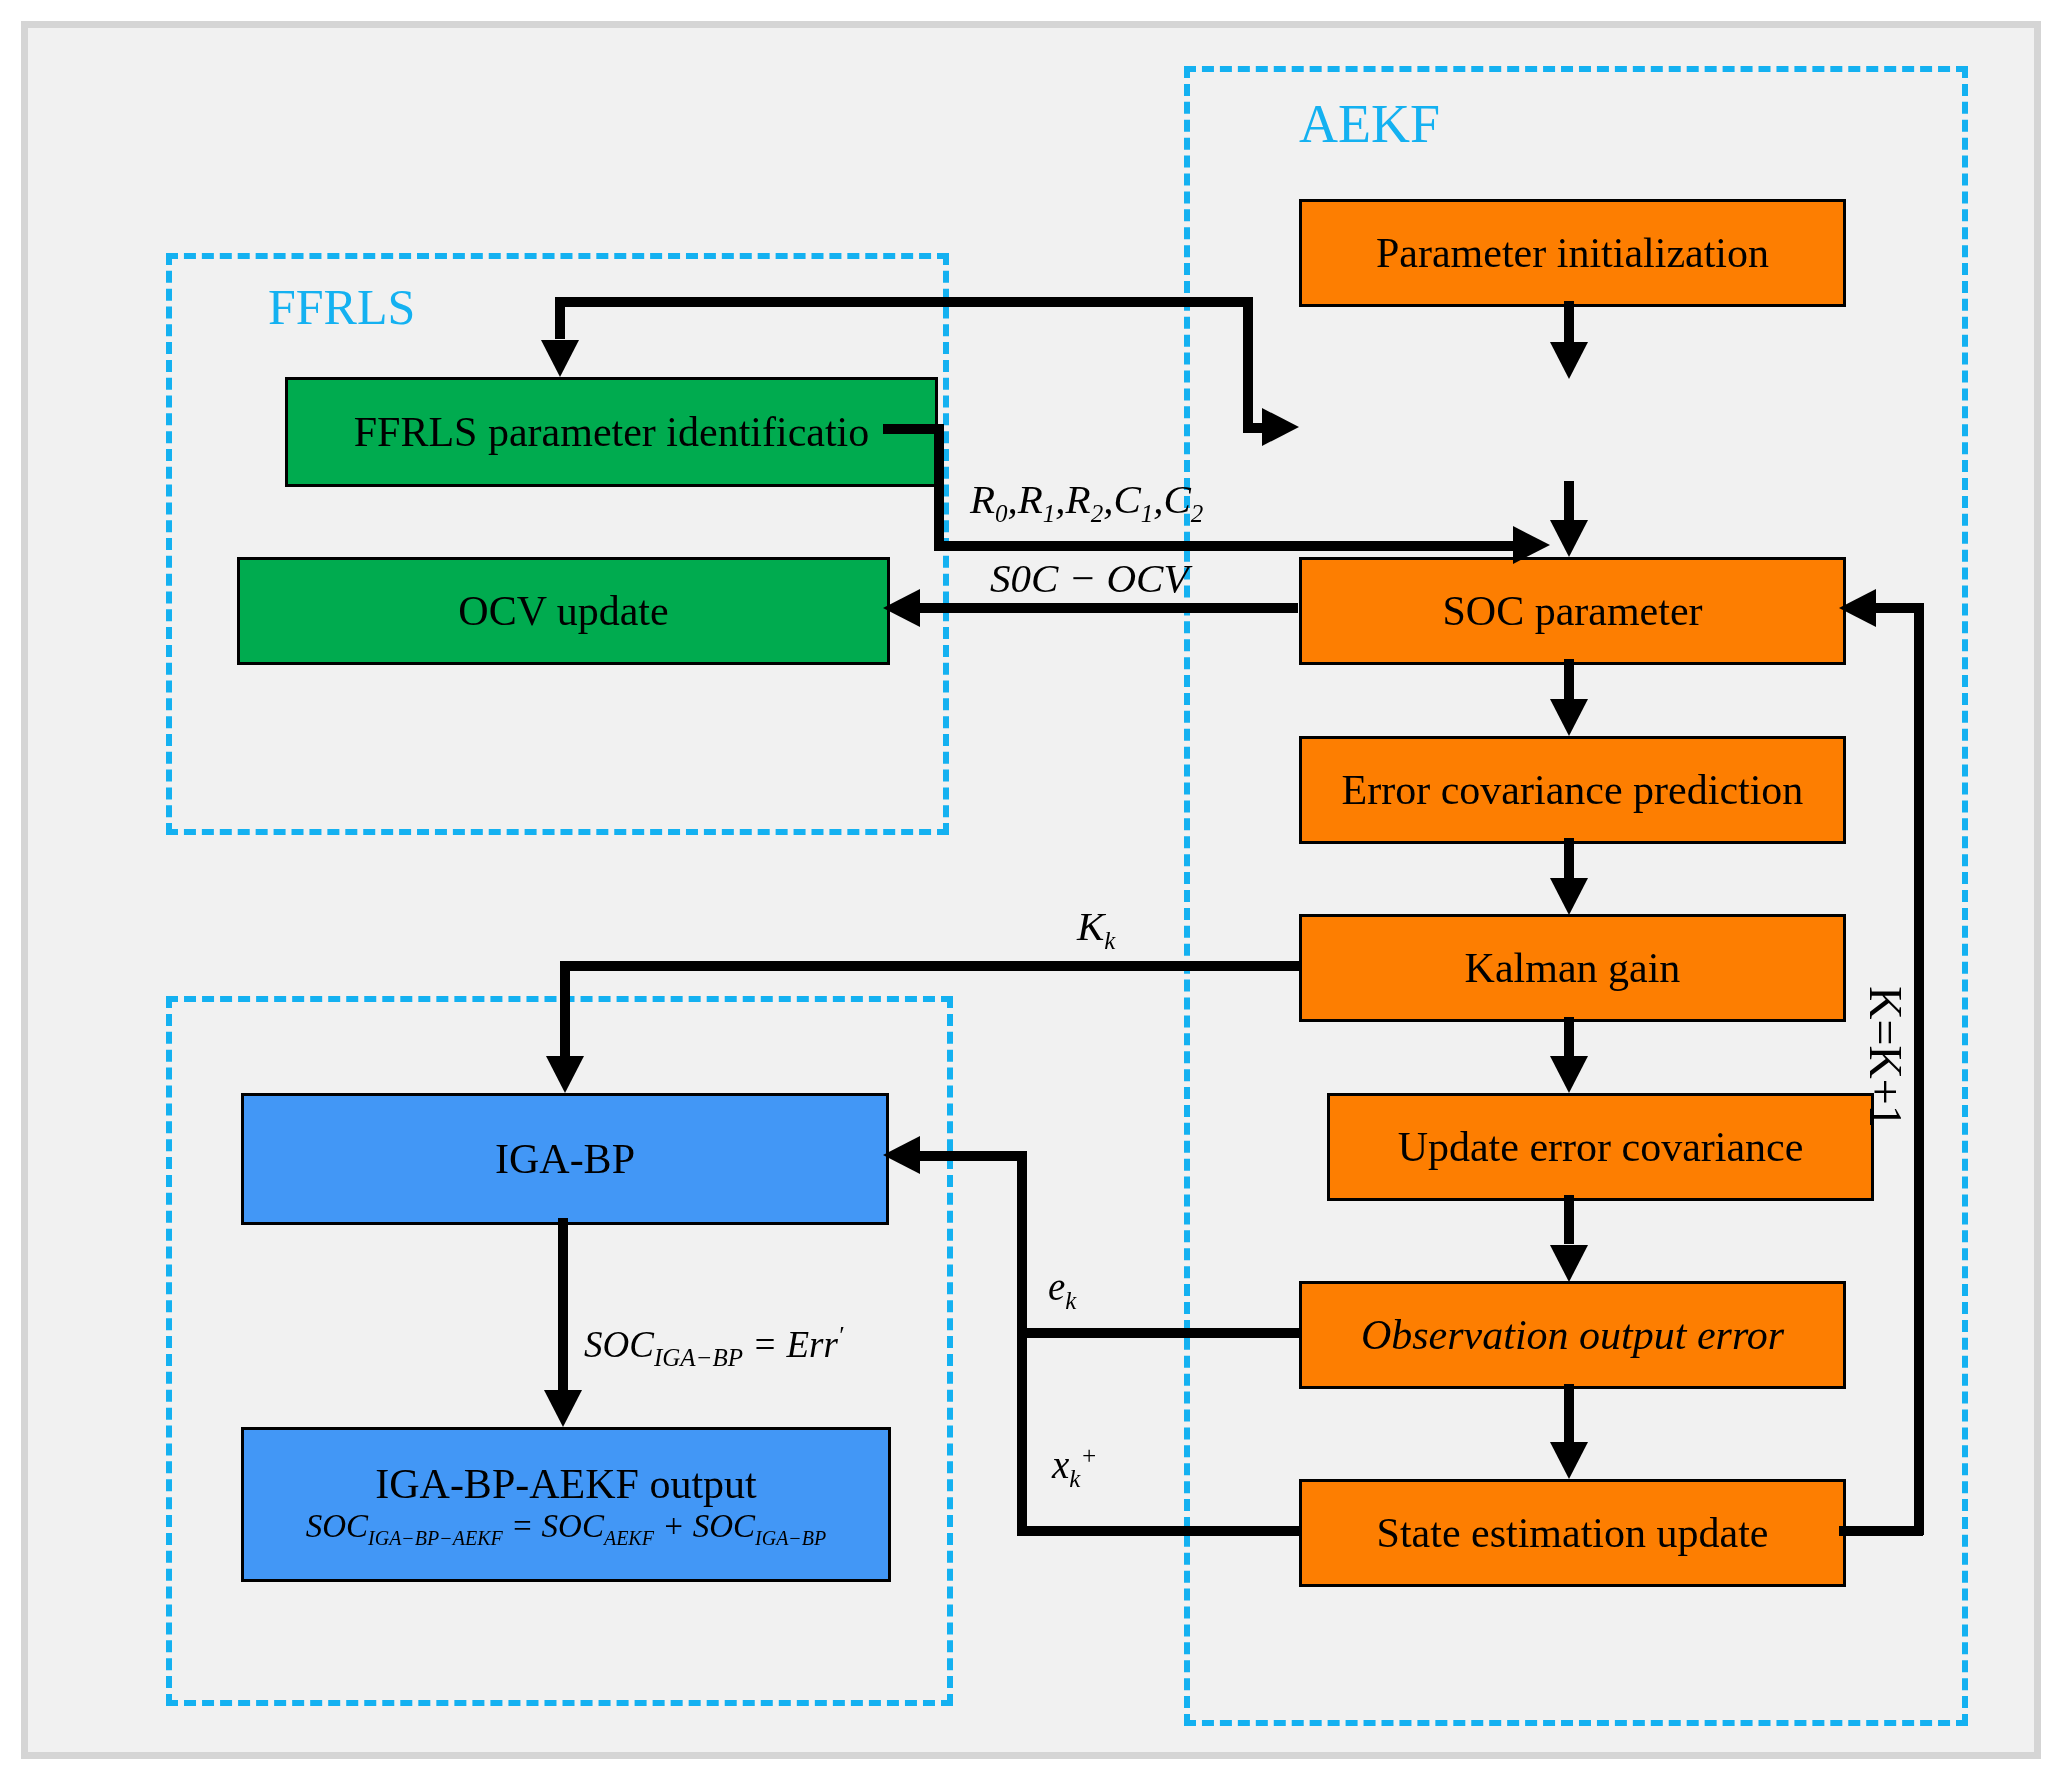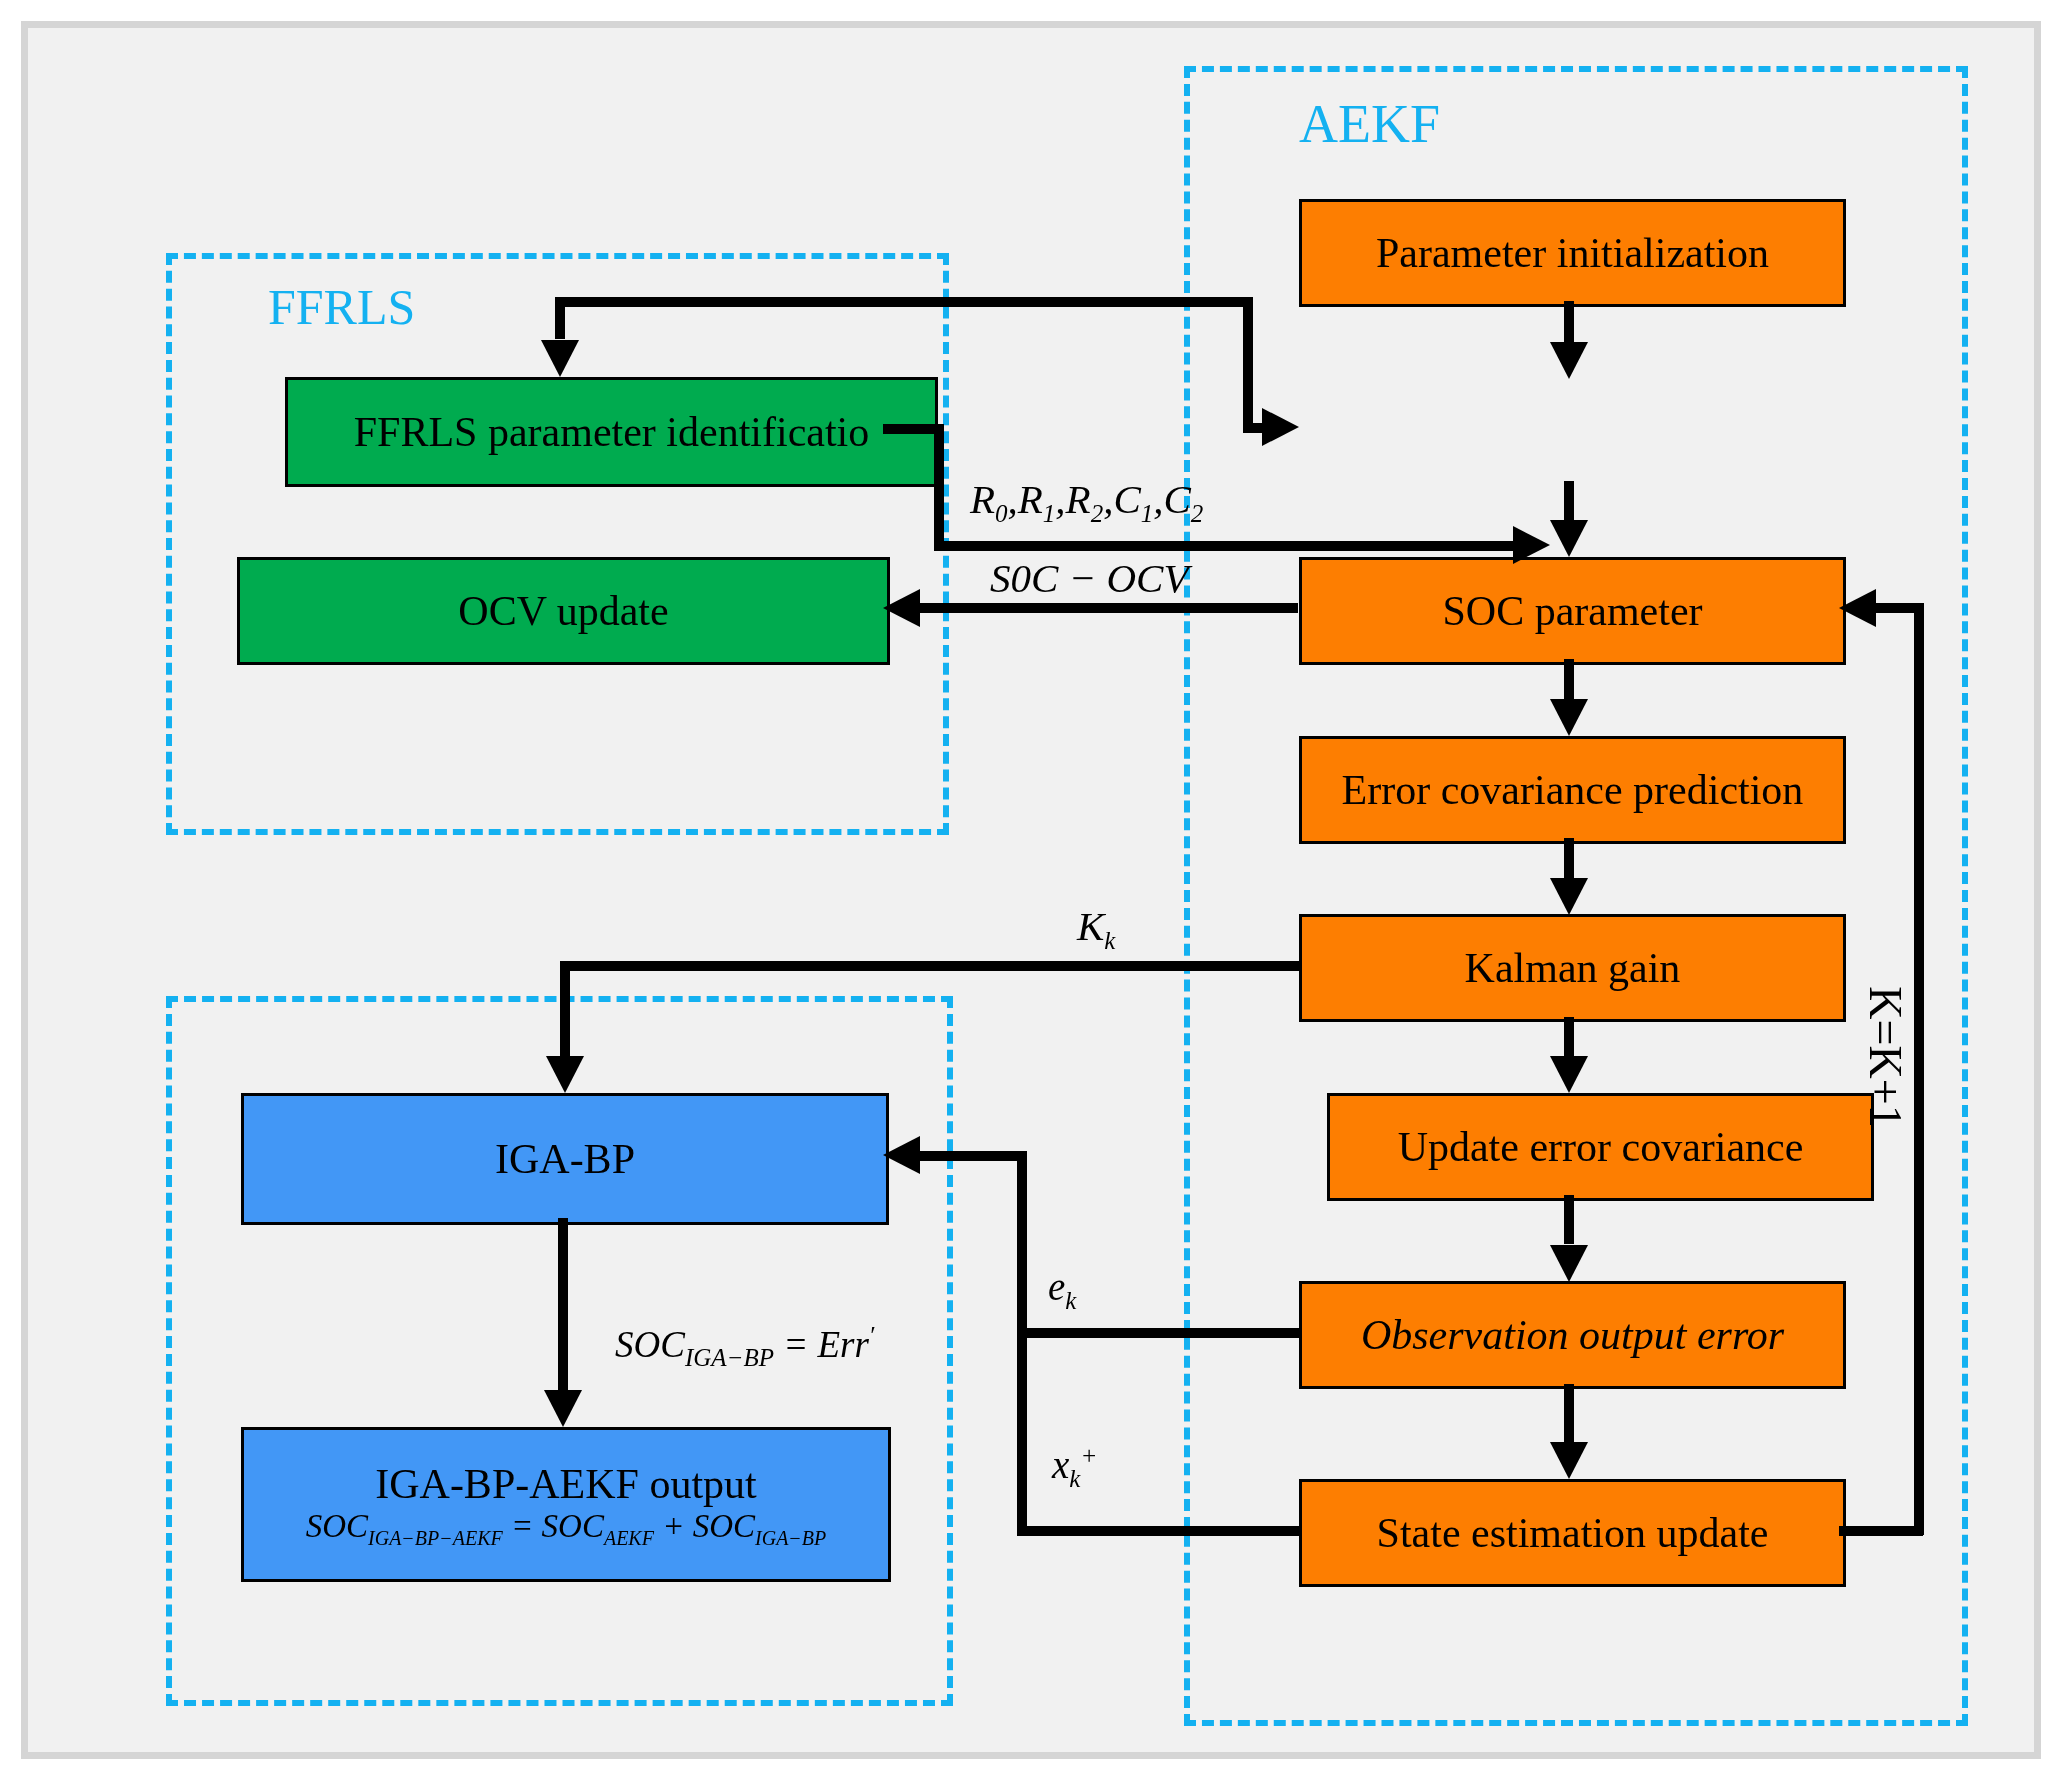--- a/index.html
+++ b/index.html
@@ -124,21 +124,21 @@
   <div class="seg" style="left:1017px;top:1328px;width:282px;height:9.7px;"></div>
   <div class="seg" style="left:1017px;top:1526px;width:282px;height:9.7px;"></div>
   <div class="seg" style="left:1017px;top:1151px;width:9.7px;height:384px;"></div>
   <div class="seg" style="left:920px;top:1151px;width:106px;height:9.7px;"></div>
   <div class="arrow-left" style="left:883px;top:1136px;"></div>
   <div class="math" style="left:1048px;top:1267px;font-size:39px;"><span>e</span><sub>k</sub></div>
   <div class="math" style="left:1052px;top:1443px;font-size:39px;"><span>x</span><sub>k</sub><sup>+</sup></div>
 
   <div class="seg" style="left:558px;top:1218px;width:9.7px;height:172px;"></div>
   <div class="arrow-down" style="left:544px;top:1390px;"></div>
-  <div class="math" style="left:615px;top:1323px;font-size:37px;text-align:right;"><span>SOC</span><sub>IGA−BP</sub><span> = Err</span><sup>′</sup></div>
+  <div class="math" style="left:584px;top:1323px;font-size:37px;text-align:right;"><span>SOC</span><sub>IGA−BP</sub><span> = Err</span><sup>′</sup></div>
 
   <div class="seg" style="left:1839px;top:1526px;width:84px;height:9.7px;"></div>
   <div class="seg" style="left:1914px;top:603px;width:9.7px;height:932px;"></div>
   <div class="seg" style="left:1876px;top:603px;width:47px;height:9.7px;"></div>
   <div class="arrow-left" style="left:1839px;top:589px;"></div>
   <div class="rot90" style="left:1755px;top:1030px;width:251px;height:54px;">K=K+1</div>
 </div>
 
 
 </body></html>

